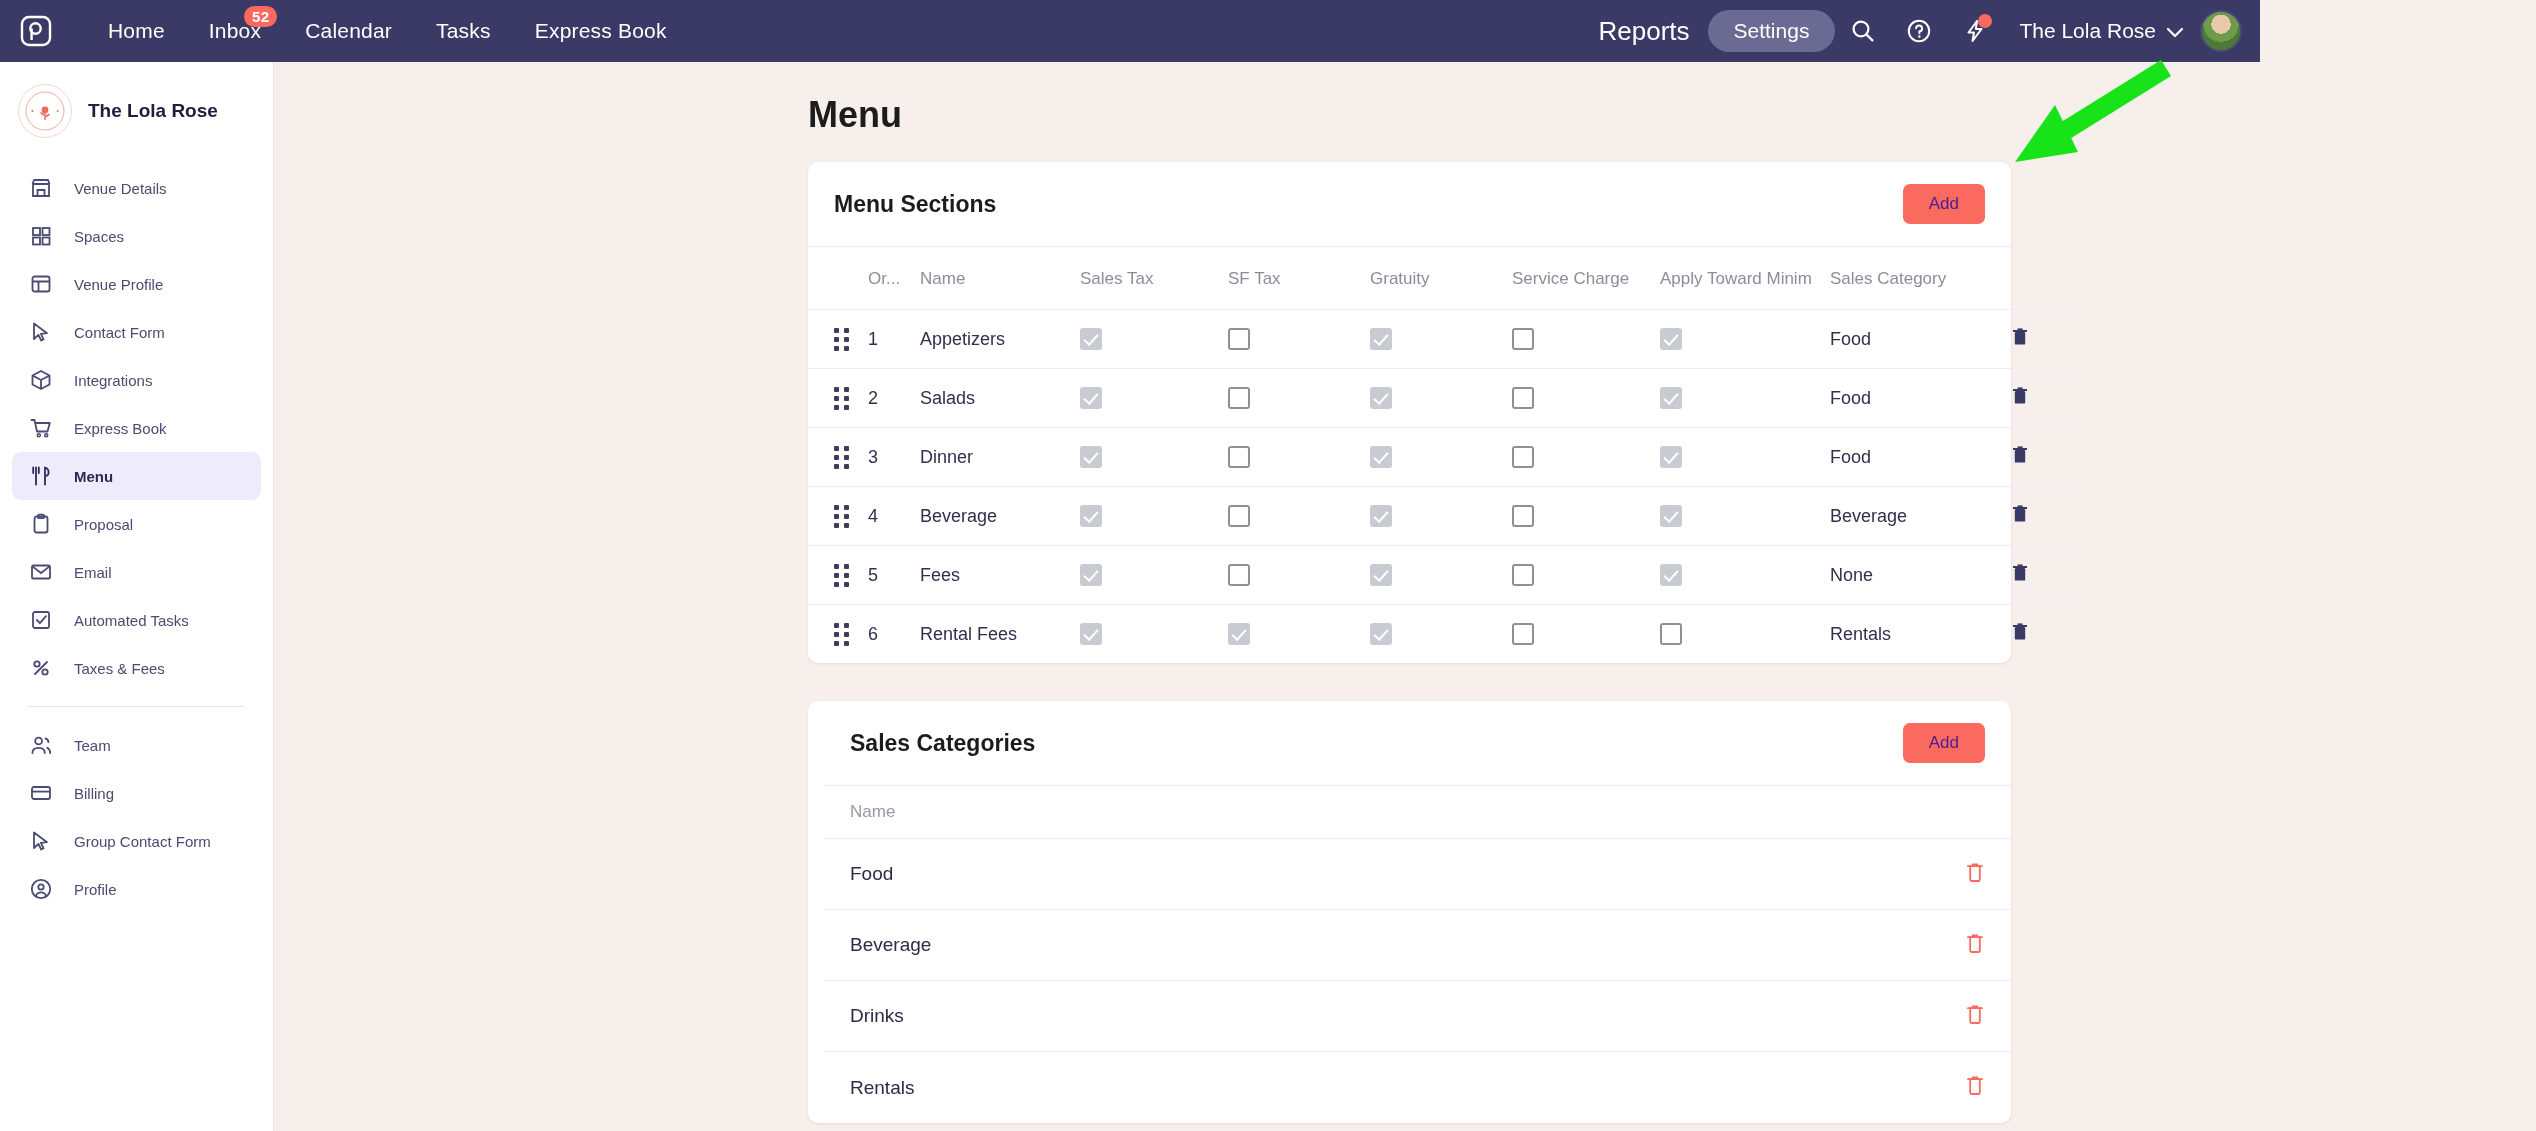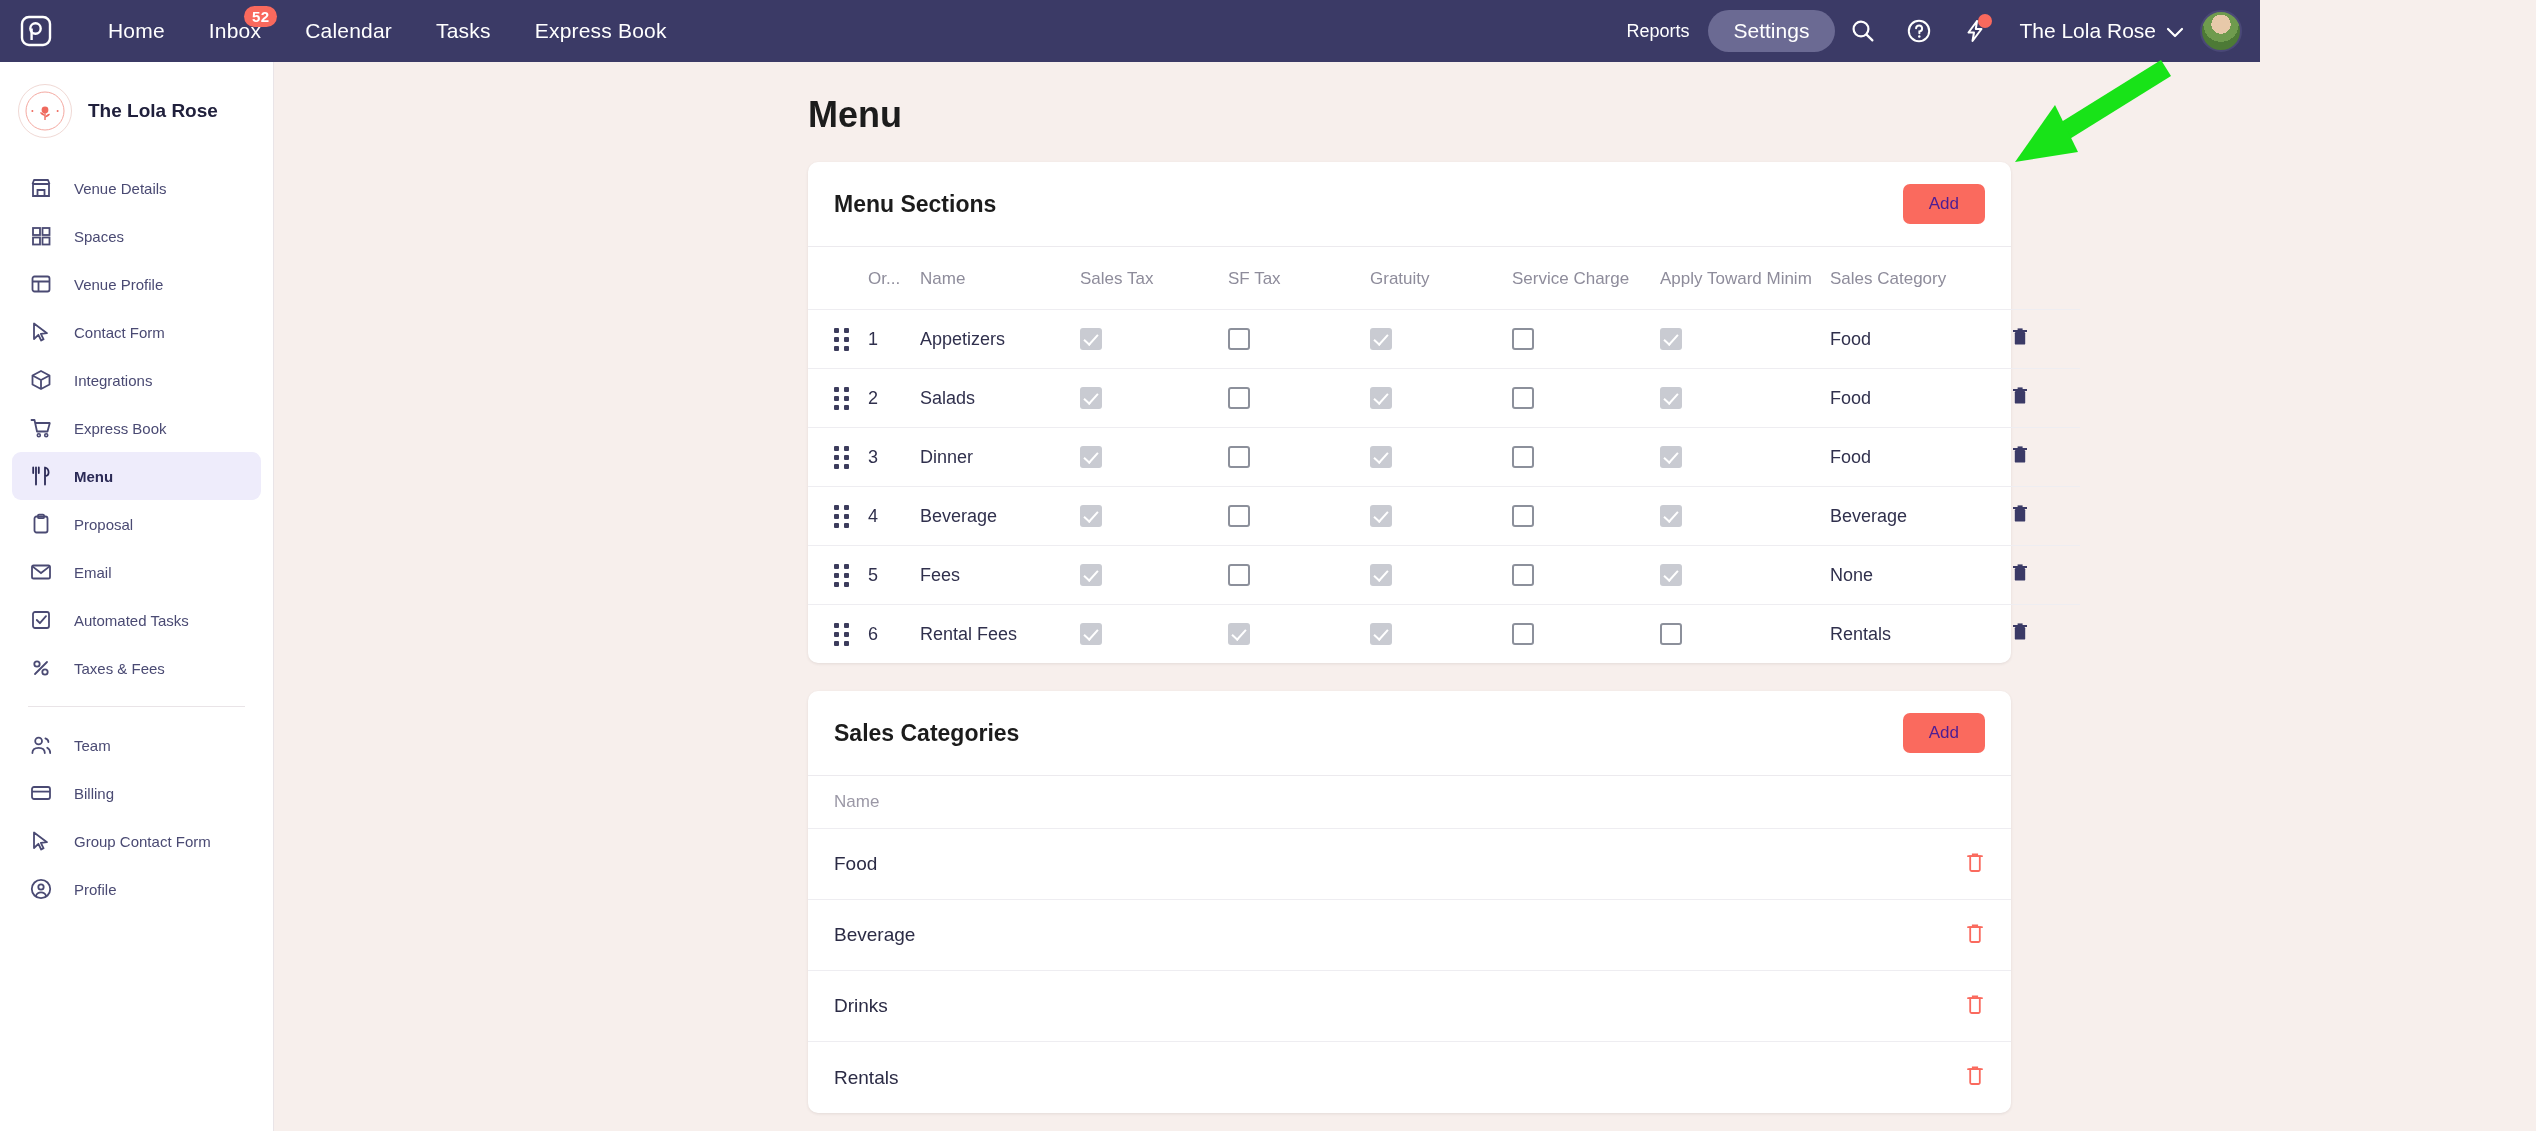--- a/index.html
+++ b/index.html
@@ -33,21 +33,21 @@
     position: absolute; top: -13px; right: 6px;
     background: #f9695d; color: #fff;
     font-size: 15px; font-weight: bold;
     border-radius: 12px; padding: 2px 8px; line-height: 1.15;
   }
   .topnav-right {
     margin-left: auto; display: flex; align-items: center;
     gap: 0; padding-right: 18px;
   }
   .topnav-right .tr-link {
-    color: #ffffff; font-size: 18px; padding: 0 18px; cursor: pointer; white-space: nowrap;
+    color: #ffffff; font-size: 26px; padding: 0 18px; cursor: pointer; white-space: nowrap;
   }
   .pill {
     background: #6b6a93; border-radius: 22px;
     padding: 9px 26px; color: #fff; font-size: 21px; cursor: pointer;
   }
   .icon-btn {
     width: 56px; height: 44px;
     display: flex; align-items: center; justify-content: center;
     cursor: pointer; position: relative;
   }
@@ -588,21 +588,21 @@
           <td class="ms-td c-del"><span class="trash-navy"><svg width="20" height="21" viewBox="0 0 20 21">
                   <path d="M3 5 H17" stroke="#3b3a66" stroke-width="2"></path>
                   <rect x="7.6" y="2.4" width="5" height="2.2" fill="#3b3a66"></rect>
                   <rect x="4.8" y="6" width="10.4" height="12.6" rx="1.2" fill="#3b3a66"></rect>
                 </svg></span></td>
         </tr>
       </tbody>
     </table>
   </div>
 
-  <div class="card" style="margin-top:28px;">
+  <div class="card" style="margin-top:38px;padding-left:16px;">
     <div class="card-head">
       <div class="card-title">Sales Categories</div>
       <button class="add-btn">Add</button>
     </div>
     <div class="sc-namehead">Name</div>
     <div class="sc-row">
       <span>Food</span>
       <span class="trash-red"><svg width="20" height="22" viewBox="0 0 20 22">
             <path d="M3 5.2 H17" stroke="#fa6a5e" stroke-width="1.8" stroke-linecap="round"></path>
             <path d="M7.8 5.2 V3.4 h4.4 v1.8" fill="none" stroke="#fa6a5e" stroke-width="1.8"></path>

